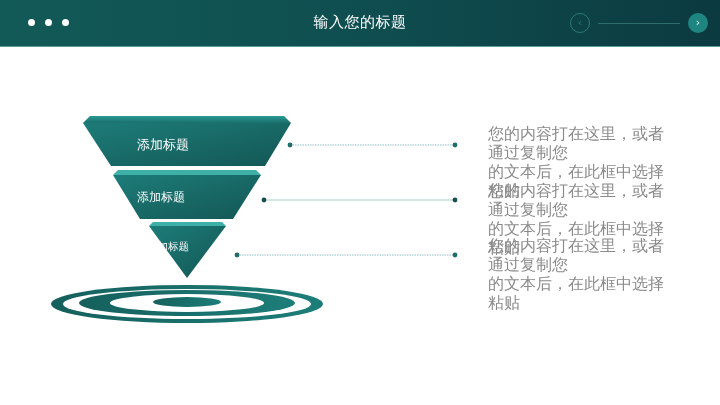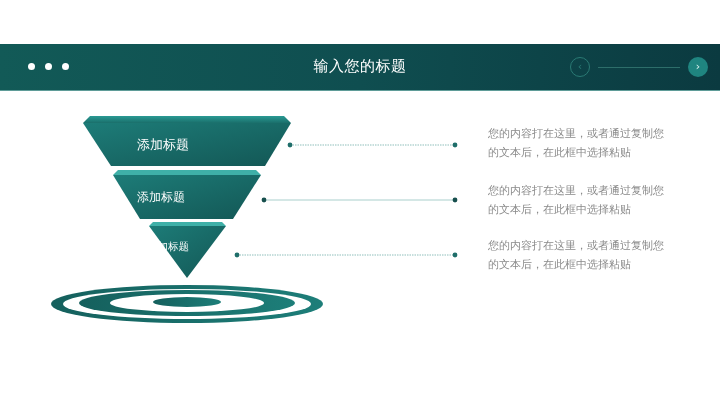--- a/index.html
+++ b/index.html
@@ -3,21 +3,20 @@
   <meta charset="utf-8">
   <style>
     * { box-sizing: border-box; margin: 0; padding: 0; }
     html, body { width: 720px; height: 405px; overflow: hidden; background: #ffffff; }
     body { position: relative; font-family: "DejaVu Sans", "Liberation Sans", sans-serif; }
 
     .header {
       position: absolute; left: 0; top: 0; width: 720px; height: 47px;
       background: linear-gradient(90deg, #125a57 0%, #0f4e50 50%, #0b3a40 100%);
       border-bottom: 1px solid #5f9c98;
-      margin-top: 44px;
     }
     .dots { position: absolute; left: 28px; top: 19px; display: flex; gap: 10px; }
     .dot { width: 7px; height: 7px; border-radius: 50%; background: #ffffff; }
     .title {
       position: absolute; left: 0; right: 0; top: 13px; text-align: center;
       color: #ffffff; font-size: 15px; letter-spacing: 0.5px;
     }
     .nav-prev {
       position: absolute; left: 570px; top: 13px; width: 20px; height: 20px;
       border: 1px solid #2a7a74; border-radius: 50%;
@@ -32,21 +31,21 @@
       background: #1f8580; border-radius: 50%;
       color: #e0f4f2; font-size: 11px; line-height: 20px; text-align: center;
     }
 
     .funnel-svg { position: absolute; left: 0; top: 0; }
     .tier-label {
       position: absolute; color: #ffffff; text-align: left; white-space: nowrap;
     }
     .desc {
       position: absolute; left: 488px; width: 190px;
-      color: #8a8a8a; font-size: 11px; line-height: 19px;
+      color: #8a8a8a; font-size: 16px; line-height: 19px;
     }
   </style>
 </head>
 <body>
 
 <div class="header">
   <div class="dots">
     <span class="dot"></span>
     <span class="dot"></span>
     <span class="dot"></span>

